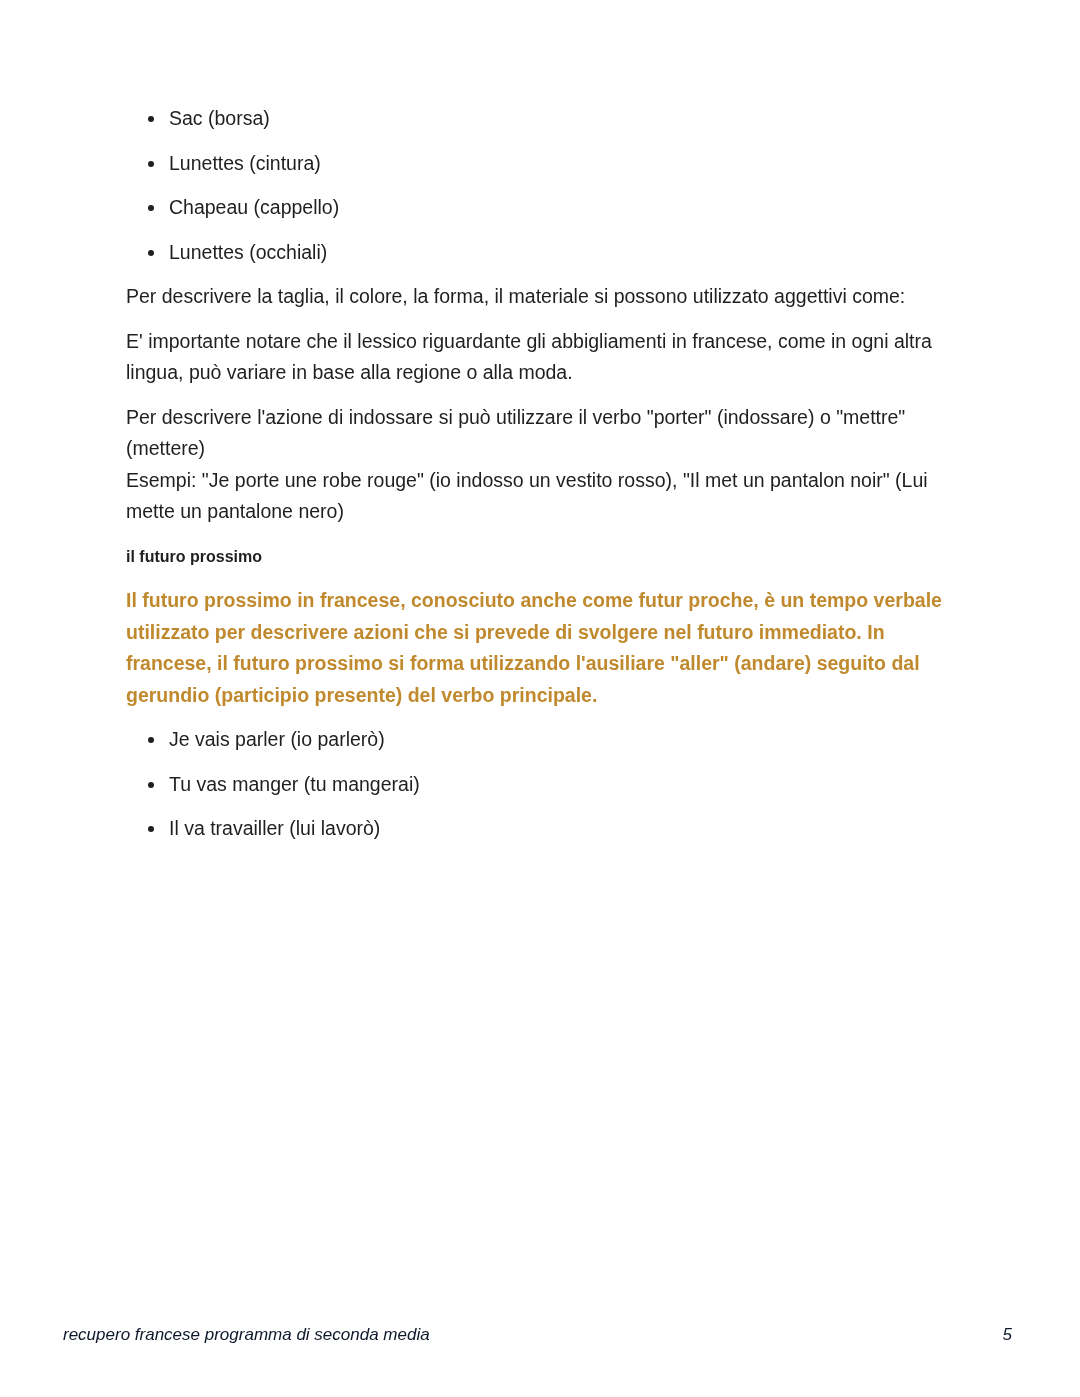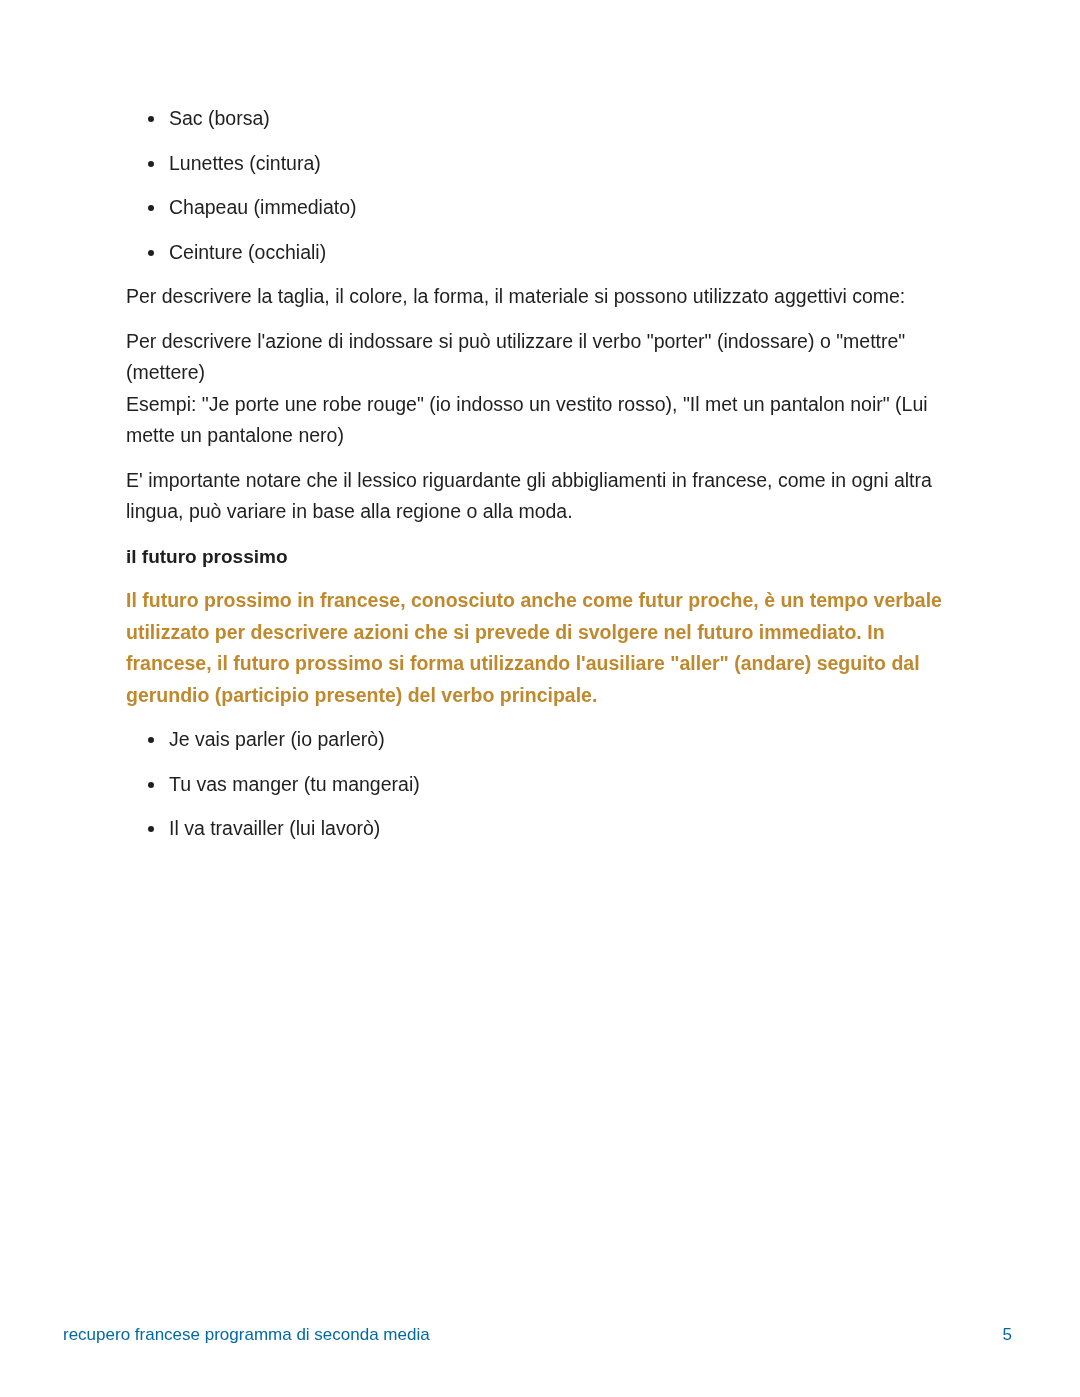--- a/index.html
+++ b/index.html
@@ -33,58 +33,59 @@
     margin: 0 0 0 0;
     padding: 0 0 0 41px;
   }
   ul.bullets li {
     margin: 0 0 13px 0;
     padding-left: 2px;
   }
   .section-heading {
     font-weight: 700;
     margin: 52px 0 13px 0;
-    font-size: 19px;
+    font-size: 16px;
     line-height: 31.5px;
   }
   .accent-para {
     font-weight: 700;
   }
   .footer {
     position: absolute;
     left: 63px;
     right: 64px;
     bottom: 52px;
     display: flex;
     justify-content: space-between;
     align-items: baseline;
     font-size: 17px;
     line-height: 20px;
-    color: #0369a1;
+    color: #0f172a;
+    font-style: italic;
   }
 </style>
 </head>
 <body>
 
 <div class="page">
   <div class="content">
 
     <ul class="bullets">
       <li>Sac (borsa)</li>
       <li>Lunettes (cintura)</li>
-      <li>Chapeau (immediato)</li>
-      <li>Ceinture (occhiali)</li>
+      <li>Chapeau (cappello)</li>
+      <li>Lunettes (occhiali)</li>
     </ul>
 
     <p>Per descrivere la taglia, il colore, la forma, il materiale si possono utilizzato aggettivi come:</p>
 
 
+    <p>E' importante notare che il lessico riguardante gli abbigliamenti in francese, come in ogni altra lingua, può variare in base alla regione o alla moda.</p>
+
     <p><span>Per descrivere l'azione di indossare si può utilizzare il verbo "porter" (indossare) o "mettre" (mettere)</span><br><span>Esempi: "Je porte une robe rouge" (io indosso un vestito rosso), "Il met un pantalon noir" (Lui mette un pantalone nero)</span></p>
-
-    <p>E' importante notare che il lessico riguardante gli abbigliamenti in francese, come in ogni altra lingua, può variare in base alla regione o alla moda.</p>
 
     <p class="section-heading">il futuro prossimo</p>
 
     <p class="accent-para" style="color: rgb(192, 137, 45);">Il futuro prossimo in francese, conosciuto anche come futur proche, è un tempo verbale utilizzato per descrivere azioni che si prevede di svolgere nel futuro immediato. In francese, il futuro prossimo si forma utilizzando l'ausiliare "aller" (andare) seguito dal gerundio (participio presente) del verbo principale.</p>
 
 
     <ul class="bullets">
       <li>Je vais parler (io parlerò)</li>
       <li>Tu vas manger (tu mangerai)</li>
       <li>Il va travailler (lui lavorò)</li>

